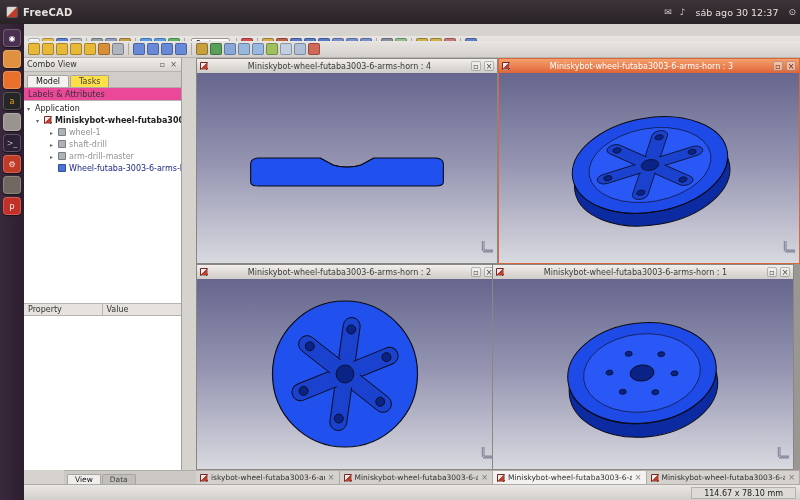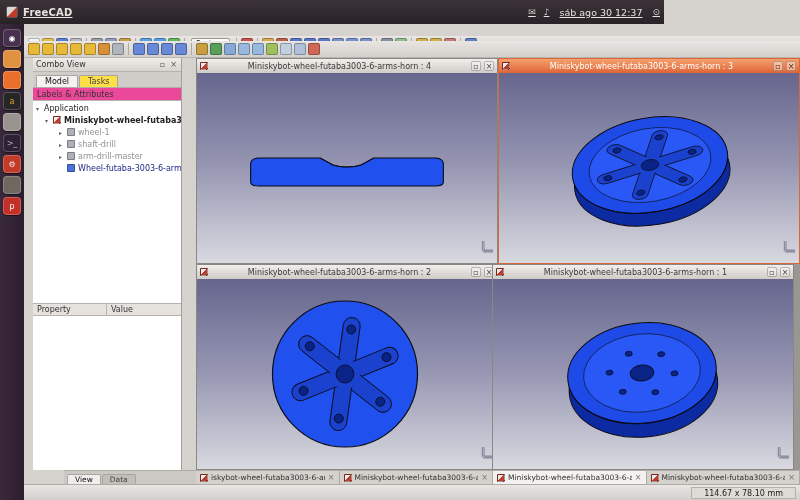--- a/index.html
+++ b/index.html
@@ -1,23 +1,23 @@
 <!DOCTYPE html>
 <html><head>
 <meta charset="utf-8">
 <style>
   html,body{margin:0;padding:0;width:800px;height:500px;overflow:hidden;
     font-family:"DejaVu Sans","Liberation Sans",sans-serif;background:#d6d2ce;
     -webkit-font-smoothing:antialiased;}
   *{box-sizing:border-box;}
 
   
-  .topbar{position:absolute;top:0;left:0;width:664px;height:24px;
+  .topbar{position:absolute;top:0;left:0;width:800px;height:24px;
     background:linear-gradient(#3b3338,#292227);color:#e6e2df;
-    display:flex;align-items:center;font-size:10px;z-index:50;text-decoration:underline;}
+    display:flex;align-items:center;font-size:10px;z-index:50;}
   .fcico{width:12px;height:12px;margin:0 5px 0 6px;border-radius:2px;
     background:linear-gradient(135deg,#dcd8d4 48%,#c23a28 52%);border:1px solid #555;}
   .apptitle{font-weight:bold;letter-spacing:.2px;}
   .tspacer{flex:1;}
   .ind{margin:0 4px;font-size:9px;color:#d8d4d1;}
   .clock{margin:0 6px;font-size:9.5px;}
 
   
   .launcher{position:absolute;top:24px;left:0;width:24px;height:476px;
     background:linear-gradient(90deg,#3a293c,#2c1e2e);z-index:40;padding-top:2px;}
@@ -33,21 +33,21 @@
   .strip{display:inline-flex;align-items:center;}
   .ticon{display:inline-block;width:12px;height:12px;margin:0 1px;border-radius:2px;
     border:1px solid rgba(0,0,0,.28);font-size:7px;color:#fff;text-align:center;line-height:11px;}
   .tsep{display:inline-block;width:1px;height:12px;background:#aeaaa6;margin:0 3px;}
   .wbsel{display:inline-flex;align-items:center;height:13px;margin:0 3px;padding:0 4px;
     background:#fcfbfa;border:1px solid #9a968f;border-radius:2px;font-size:8px;color:#222;gap:10px;}
   .wbcaret{font-size:6px;color:#555;}
 
   
   .dock{position:absolute;top:58px;left:24px;width:158px;height:412px;
-    background:#d6d2ce;border-right:1px solid #a39f9b;font-size:8px;color:#222;padding-left:9px;}
+    background:#d6d2ce;border-right:1px solid #a39f9b;font-size:8px;color:#222;}
   .dtitle{height:14px;display:flex;align-items:center;padding:0 3px;
     background:linear-gradient(#efece9,#d8d4d0);border-bottom:1px solid #b7b3af;}
   .dtitle .txt{flex:1;font-size:8px;color:#333;}
   .dbtn{width:9px;text-align:center;color:#555;font-size:8px;margin-left:2px;}
   .dtabs{height:16px;display:flex;align-items:flex-end;padding:2px 3px 0 3px;gap:1px;
     background:#d0ccc8;border-bottom:1px solid #b0aca8;}
   .dtab{padding:1px 8px;border:1px solid #a8a4a0;border-bottom:none;
     border-radius:2px 2px 0 0;background:#fde047;color:#444;}
   .dtab.active{background:#f5f3f1;color:#111;}
   .theader{height:13px;line-height:13px;padding:0 4px;background:#ec4899;

